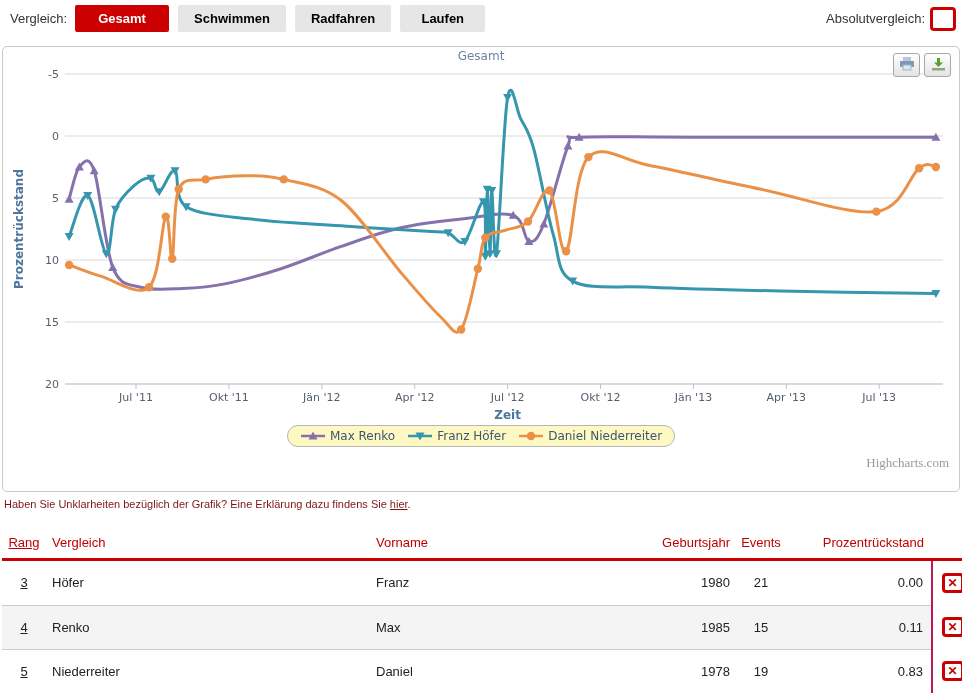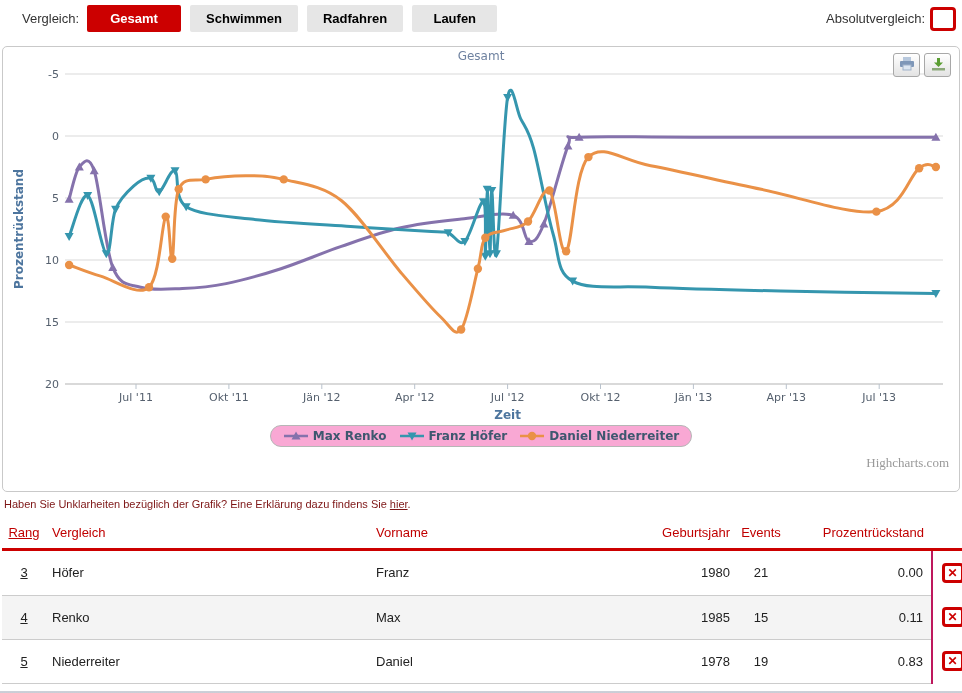--- a/index.html
+++ b/index.html
@@ -1,21 +1,21 @@
 <!DOCTYPE html>
 <html><head>
 <meta charset="utf-8">
 <style>
   html,body{margin:0;padding:0;}
   body{width:962px;height:693px;overflow:hidden;background:#fff;
        font-family:"Liberation Sans",sans-serif;font-size:13px;color:#333;}
 
   
   .topbar{height:46px;padding:5px 6px 0 6px;display:flex;align-items:flex-start;box-sizing:border-box;}
-  .topbar-label{font-size:13px;color:#333;margin:6px 8px 0 16px;white-space:nowrap;}
+  .topbar-label{font-size:13px;color:#333;margin:6px 8px 0 4px;white-space:nowrap;}
   .tabs{display:flex;gap:9px;}
   .tab-btn{border:none;border-radius:2px;min-width:85px;height:27px;padding:0 16px;
            font-family:"Liberation Sans",sans-serif;font-size:13px;font-weight:bold;color:#000000;
            background:#e6e6e6;cursor:pointer;}
   .tab-btn.active{background:#cc0000;color:#fff;min-width:94px;}
   .topbar-spacer{flex:1;}
   .abs-label{font-size:13px;color:#333;margin:6px 5px 0 0;white-space:nowrap;}
   .checkbox{width:20px;height:18px;border:3px solid #cc0000;border-radius:4px;background:#fff;margin-top:2px;cursor:pointer;}
 
   
@@ -23,26 +23,26 @@
                background:#fff;box-sizing:border-box;font-family:"DejaVu Sans",sans-serif;}
   .export-buttons{position:absolute;top:6px;right:8px;display:flex;gap:4px;}
   .exp-btn{width:27px;height:24px;border:1px solid #a8a8a8;border-radius:3px;
            background:linear-gradient(#ffffff,#e3e3e3);display:flex;align-items:center;justify-content:center;
            padding:0;cursor:pointer;}
   .chart-title{margin-top:7px;text-align:center;font-size:17px;color:#3e576f;}
   .chart-subtitle{margin-top:2px;text-align:center;font-size:12px;color:#6f82a0;}
   #chart-svg{display:block;margin-top:2px;}
   .legend{display:flex;justify-content:center;margin-top:0px;}
   .legend-box{display:flex;align-items:center;gap:12px;border:1px solid #b6b6b6;border-radius:11px;
-              padding:3px 12px;background:#f9a8d4;font-weight:bold;}
+              padding:3px 12px;background:#fef9c3;}
   .legend-item{display:flex;align-items:center;gap:4px;font-size:12px;color:#3e576f;cursor:pointer;}
   .credit{position:absolute;right:10px;bottom:20px;font-size:13px;color:#999;font-family:Liberation Serif, serif;}
 
   
-  .note{margin:6px 0 6px 4px;font-size:11px;color:#7d1515;}
+  .note{margin:6px 0 16px 4px;font-size:11px;color:#7d1515;}
   .note a{color:#7d1515;text-decoration:underline;cursor:pointer;}
 
   
   table.ranking{border-collapse:collapse;margin:2px 2px 0 2px;width:958px;table-layout:fixed;}
   .ranking th{font-size:13px;font-weight:normal;color:#c00000;padding:9px 0 8px 0;text-align:left;
               border-bottom:3px solid #cc0000;}
   .ranking td{font-size:13px;color:#222;padding:12px 0;border-bottom:1px solid #ccc;}
   .ranking tr.alt td{background:#f4f4f4;}
   .c-rang{width:44px;text-align:center !important;text-decoration:underline;}
   .c-nachname{width:324px;padding-left:6px !important;}

